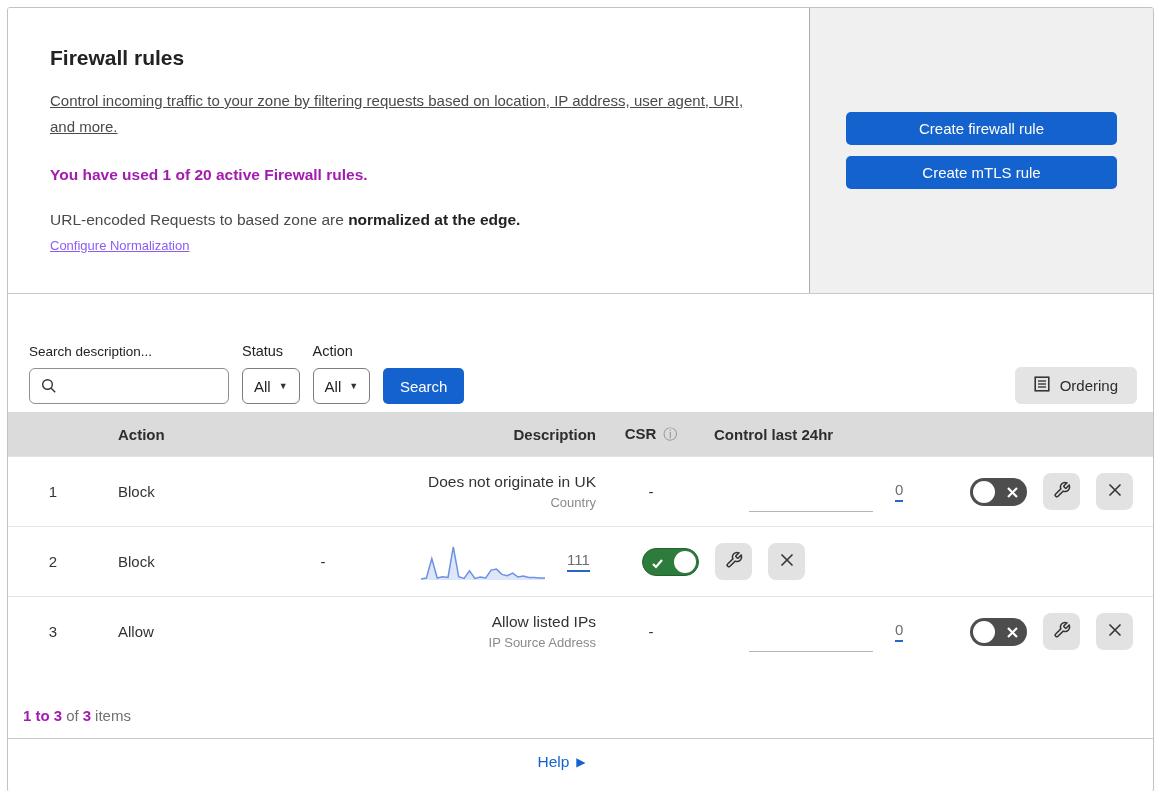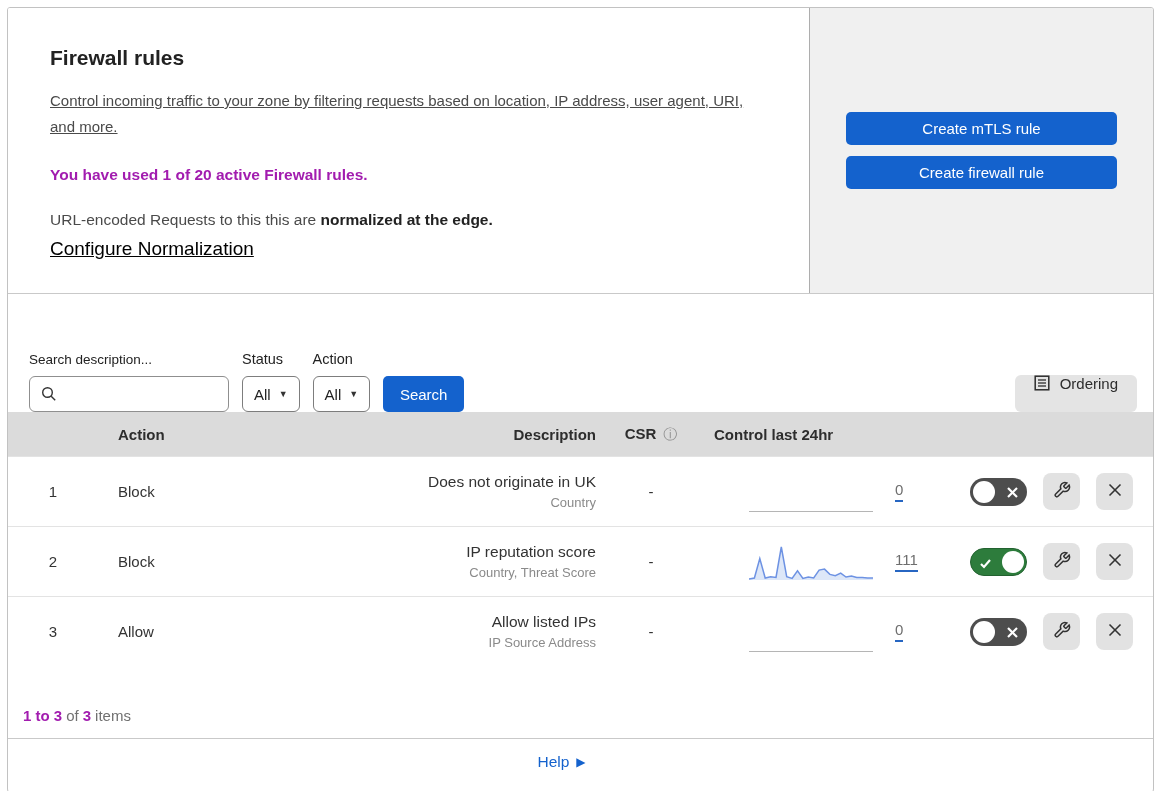--- a/index.html
+++ b/index.html
@@ -11,46 +11,46 @@
     display: flex; flex-direction: column; }
 
   
   .top-section { display: flex; height: 286px; border-bottom: 1px solid #c9c9c9; }
   .intro-panel { flex: 1; padding: 38px 42px 0 42px; background: #fff; }
   .page-title { font-size: 21px; font-weight: 600; color: #222; margin-bottom: 18px; }
   .page-desc { font-size: 15px; color: #4a4a4a; line-height: 1.7; max-width: 710px; text-decoration: underline; }
   .usage-line { font-size: 15.5px; font-weight: 700; color: #a21caf; margin-top: 27px; }
   .norm-line { font-size: 15.5px; color: #4a4a4a; margin-top: 27px; }
   .norm-line b { color: #222; }
-  .norm-link { display: inline-block; margin-top: 9px; font-size: 19px;
-    color: #000000; text-decoration: underline; }
+  .norm-link { display: inline-block; margin-top: 9px; font-size: 13px;
+    color: #8b5cf6; text-decoration: underline; }
   .cta-panel { width: 344px; background: #f0f0f0; border-left: 1px solid #adadad;
     display: flex; flex-direction: column; justify-content: center; padding: 0 36px; gap: 11px; }
   .btn-primary { display: block; width: 100%; height: 33px; background: #1462cd;
     color: #fff; font-size: 15px; border: none; border-radius: 5px; cursor: pointer;
     font-family: inherit; }
 
   
-  .filter-bar { height: 118px; padding: 22px 16px 0 21px; display: flex; align-items: flex-end; }
+  .filter-bar { height: 118px; padding: 22px 16px 8px 21px; display: flex; align-items: flex-end; }
   .fgroup { display: flex; flex-direction: column; }
   .fgroup .flabel { font-size: 13.5px; color: #222; margin-bottom: 9px; }
   .fgroup .flabel.lg { font-size: 14.5px; }
   .search-wrap { position: relative; }
   .search-input { width: 200px; height: 36px; border: 1px solid #8f8f8f; border-radius: 6px;
     padding: 0 10px 0 38px; font-size: 15px; font-family: inherit; color: #333; background:#fff; }
   .search-icon { position: absolute; left: 12px; top: 10px; }
   .select-btn { height: 36px; padding: 0 11px; border: 1px solid #7d7d7d; border-radius: 6px;
     background: #fff; display: flex; align-items: center; gap: 8px; font-size: 15px;
     color: #222; cursor: pointer; font-family: inherit; }
   .caret { font-size: 9px; color: #333; }
   .ml { margin-left: 13px; }
   .btn-search { margin-left: 13px; width: 81px; height: 36px; background: #1462cd; color: #fff;
     font-size: 15px; border: none; border-radius: 5px; cursor: pointer; font-family: inherit; }
   .btn-ordering { margin-left: auto; height: 37px; padding: 0 19px; background: #e4e4e4;
-    border: none; border-radius: 6px; display: flex; align-items: flex-start; gap: 10px;
+    border: none; border-radius: 6px; display: flex; align-items: center; gap: 10px;
     font-size: 15px; color: #2d2d2d; cursor: pointer; font-family: inherit; }
 
   
   .thead { display: flex; align-items: center; height: 44px; background: #dbdbdb;
     font-size: 15px; font-weight: 600; color: #2d2d2d; }
   .trow { display: flex; align-items: center; height: 70px; border-top: 1px solid #e3e3e3; }
   .trow:first-of-type { border-top: none; }
   .col-num { width: 90px; text-align: center; }
   .col-action { width: 170px; padding-left: 20px; }
   .col-desc { flex: 1; padding-left: 25px; text-align: right; }
@@ -99,26 +99,26 @@
 </head>
 <body>
 
 <div class="card">
 
   <div class="top-section">
     <div class="intro-panel">
       <div class="page-title">Firewall rules</div>
       <p class="page-desc">Control incoming traffic to your zone by filtering requests based on location, IP address, user agent, URI, and more.</p>
       <p class="usage-line">You have used 1 of 20 active Firewall rules.</p>
-      <p class="norm-line"><span>URL-encoded Requests to this this are </span><b>normalized at the edge.</b></p>
+      <p class="norm-line"><span>URL-encoded Requests to based zone are </span><b>normalized at the edge.</b></p>
       <a class="norm-link" href="#">Configure Normalization</a>
     </div>
     <div class="cta-panel">
+      <button class="btn-primary">Create firewall rule</button>
       <button class="btn-primary">Create mTLS rule</button>
-      <button class="btn-primary">Create firewall rule</button>
     </div>
   </div>
 
   <div class="filter-bar">
     <div class="fgroup">
       <span class="flabel">Search description...</span>
       <span class="search-wrap">
         <input class="search-input" type="text" style="">
         <span class="search-icon">
           <svg width="16" height="16" viewBox="0 0 16 16">
@@ -197,24 +197,20 @@
               <line x1="2.5" y1="2.5" x2="13.5" y2="13.5" stroke="#333" stroke-width="1.6"></line>
               <line x1="13.5" y1="2.5" x2="2.5" y2="13.5" stroke="#333" stroke-width="1.6"></line>
             </svg></span>
       </button>
     </div>
   </div>
 
   <div class="trow">
     <div class="col-num cell">2</div>
     <div class="col-action cell">Block</div>
-    <div class="col-desc">
-      <div class="desc-main">IP reputation score</div>
-      <div class="desc-sub">Country, Threat Score</div>
-    </div>
     <div class="col-csr cell">-</div>
     <div class="col-activity">
       <span class="spark-area">
           <svg width="124" height="38" viewBox="0 0 124 38">
             <polygon points="0.0,35.0 5.4,34.0 10.8,14.6 16.2,34.0 21.6,32.7 27.0,33.4 32.3,3.0 37.7,32.7 43.1,34.4 48.5,26.8 53.9,34.4 59.3,33.0 64.7,34.0 70.1,26.1 75.5,25.1 80.9,30.4 86.3,31.7 91.7,29.1 97.0,33.0 102.4,32.0 107.8,33.4 113.2,33.4 118.6,34.0 124.0,34.0 124,36 0,36" fill="#dde7f8"></polygon>
             <polyline points="0.0,35.0 5.4,34.0 10.8,14.6 16.2,34.0 21.6,32.7 27.0,33.4 32.3,3.0 37.7,32.7 43.1,34.4 48.5,26.8 53.9,34.4 59.3,33.0 64.7,34.0 70.1,26.1 75.5,25.1 80.9,30.4 86.3,31.7 91.7,29.1 97.0,33.0 102.4,32.0 107.8,33.4 113.2,33.4 118.6,34.0 124.0,34.0" fill="none" stroke="#6d92e3" stroke-width="1.5"></polyline>
           </svg>
         </span>
       <a class="count" href="#">111</a>
     </div>

